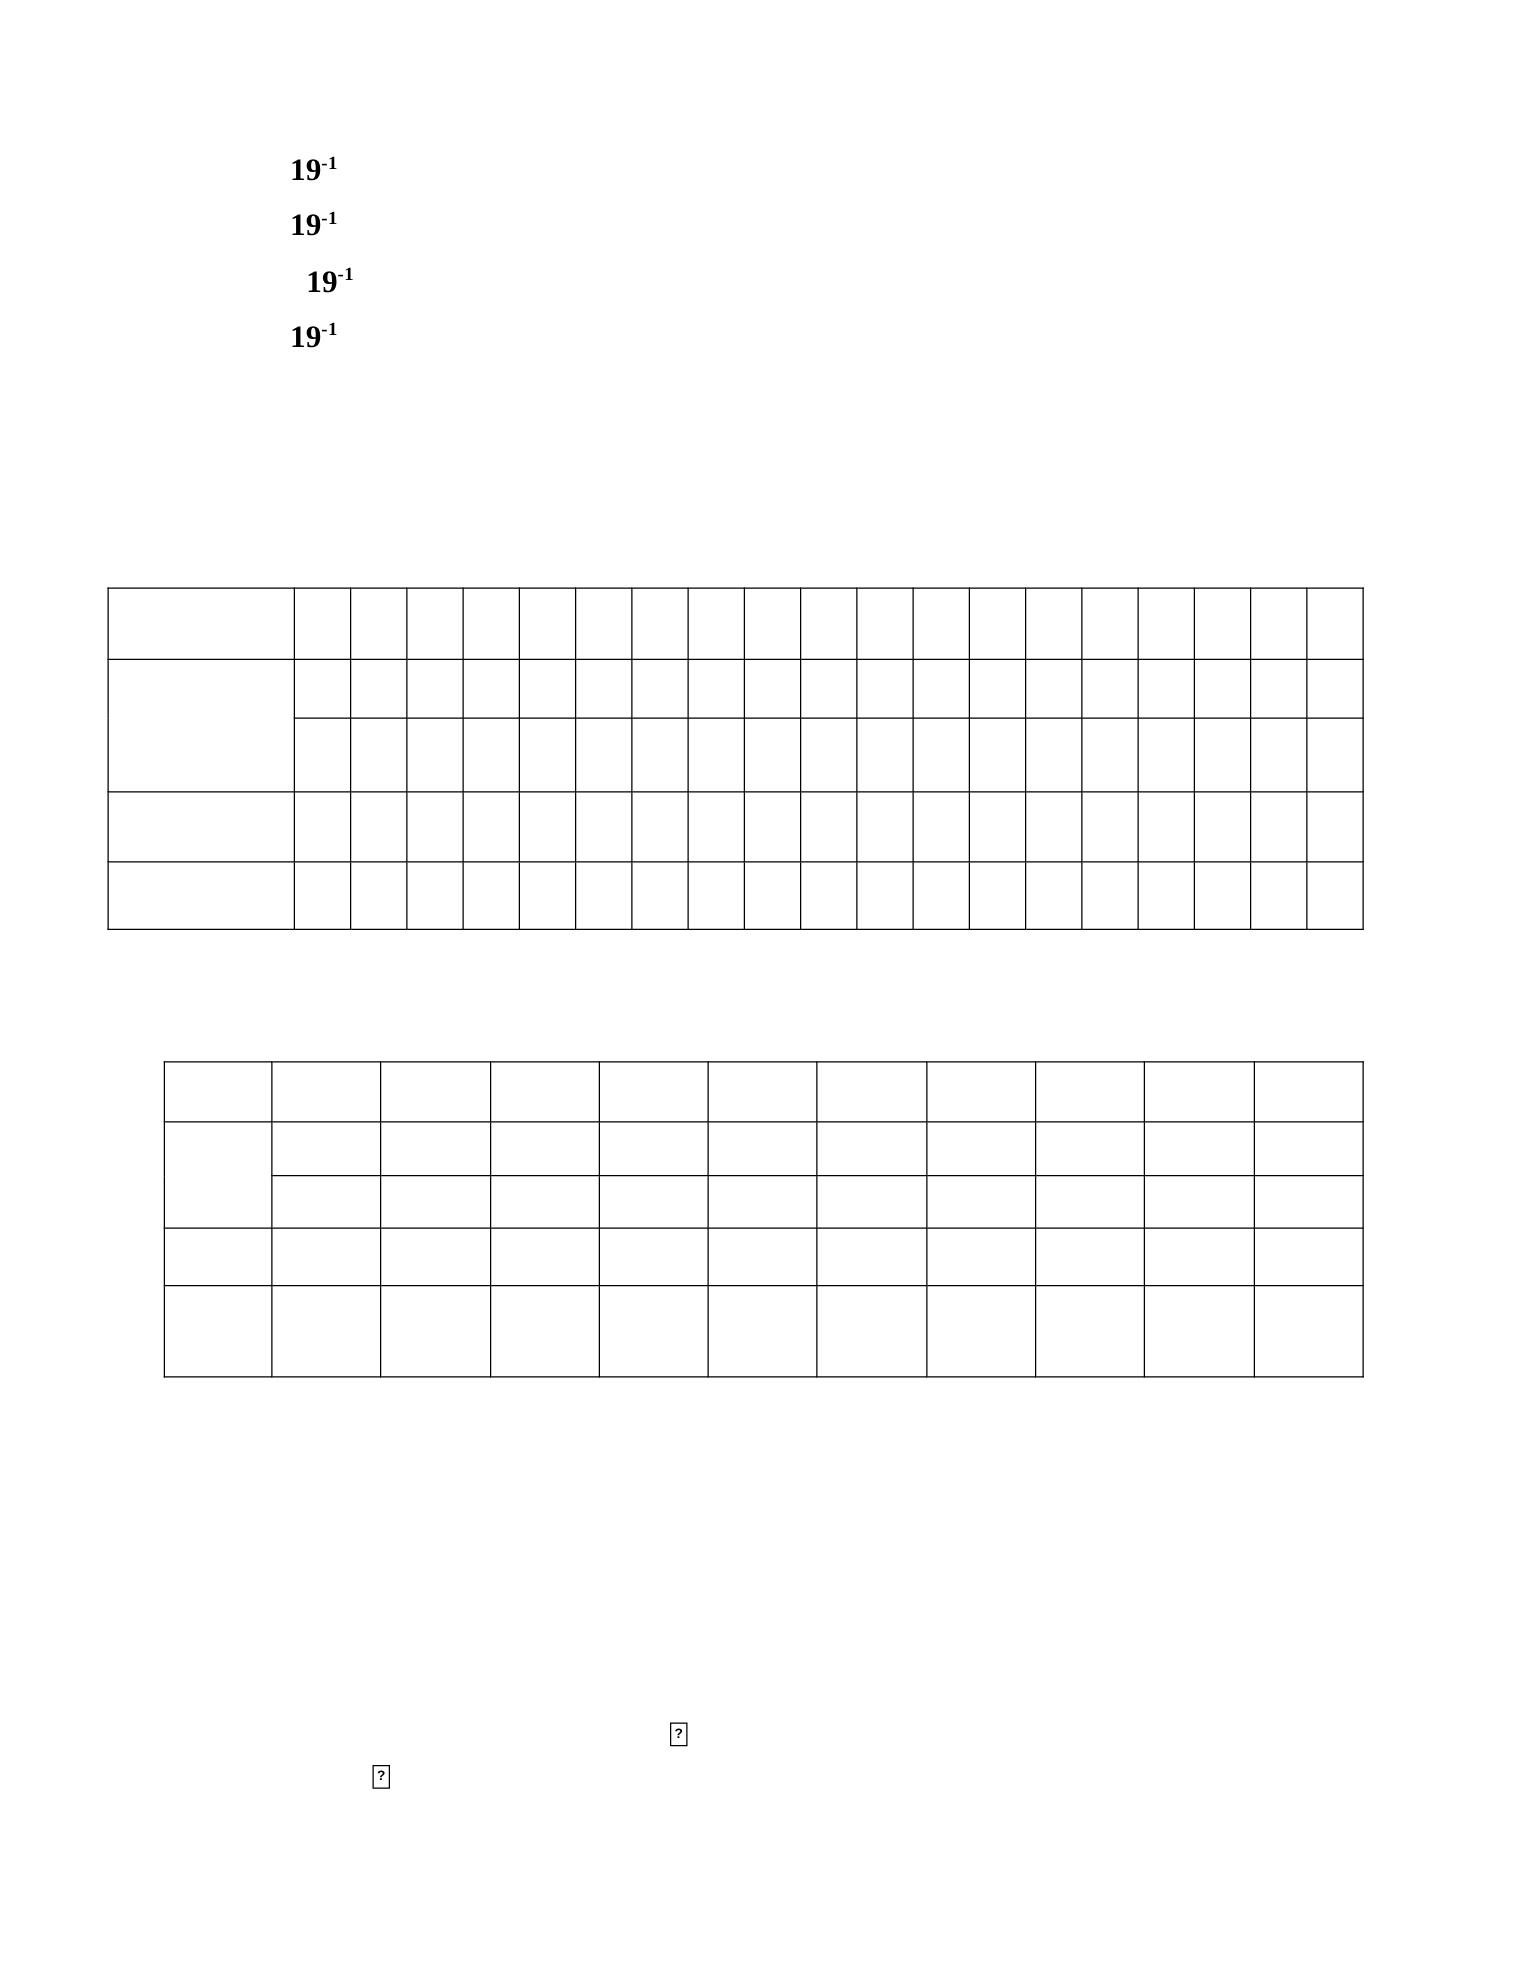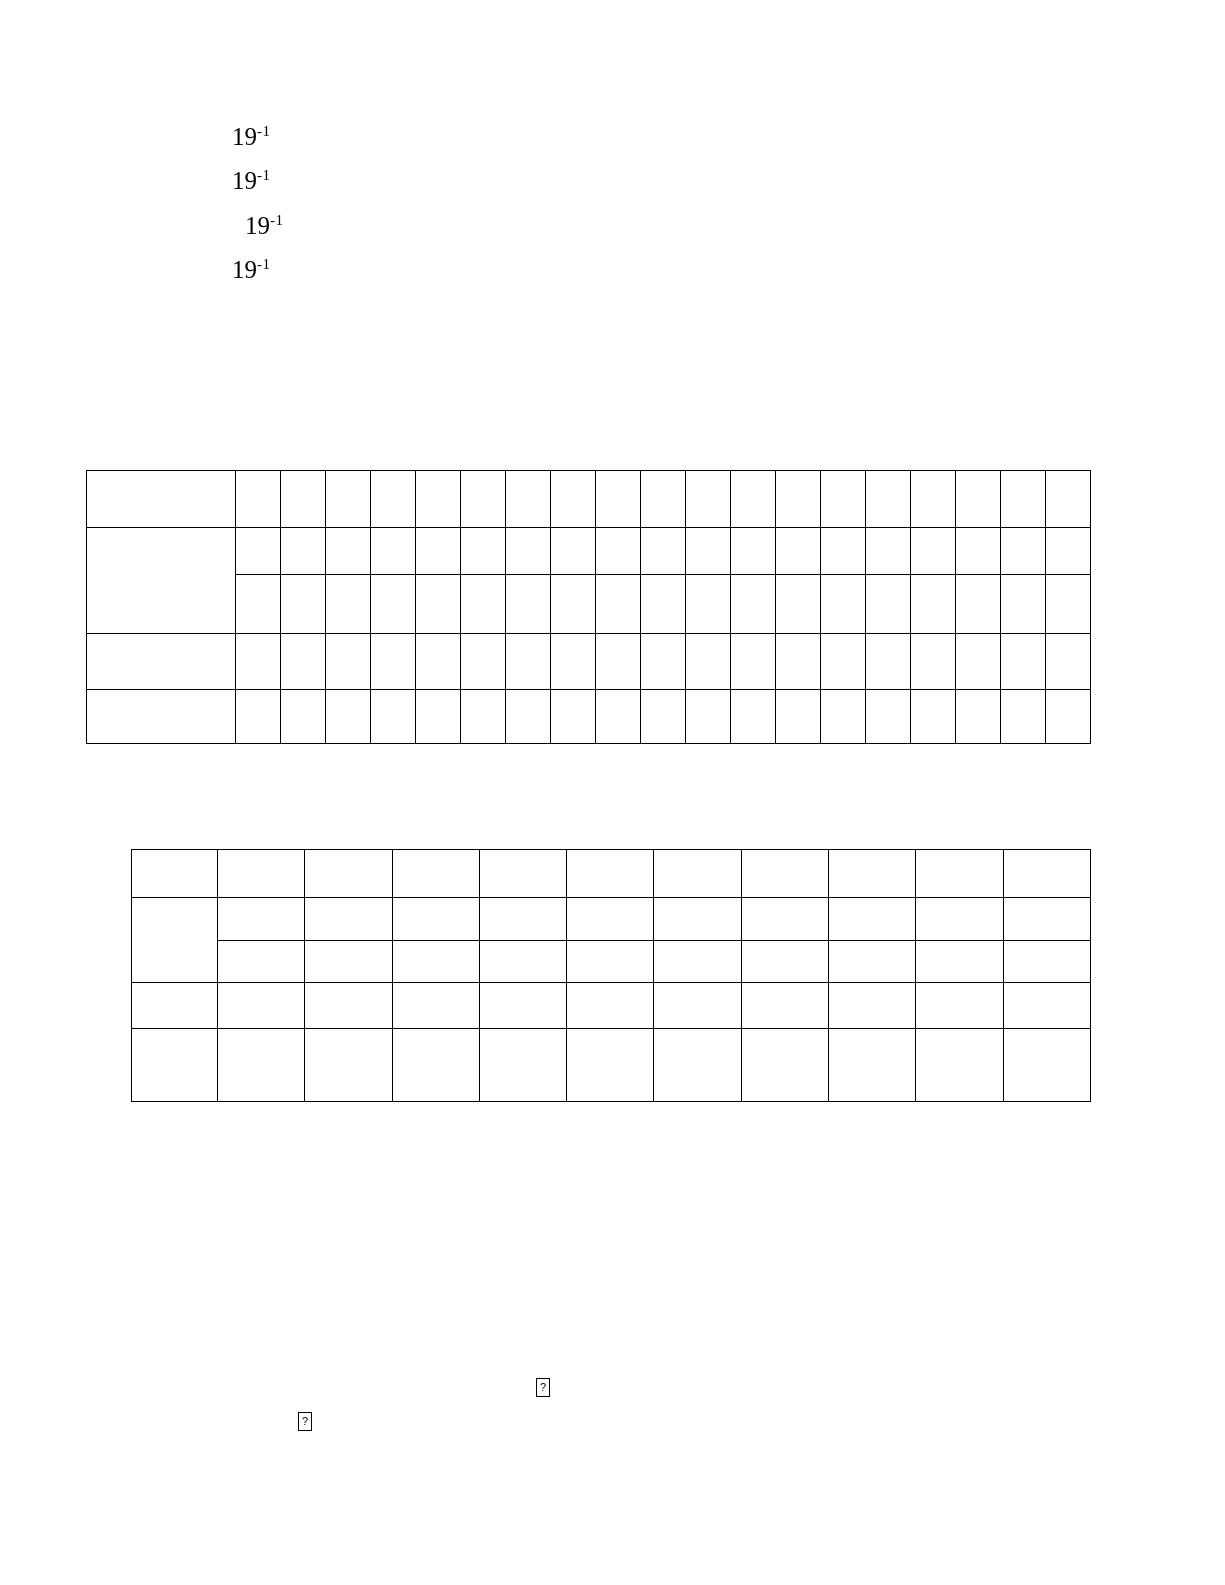--- a/index.html
+++ b/index.html
@@ -15,20 +15,21 @@
     color: #000000;
     overflow: hidden;
   }
   .page {
     position: absolute;
     left: 0;
     top: 0;
     width: 1225px;
     height: 1585px;
     background: #ffffff;
+    font-weight: bold;
   }
 
   
   .formula-block {
     position: absolute;
     left: 232px;
     top: 112px;
     width: 400px;
   }
   .formula-line {

